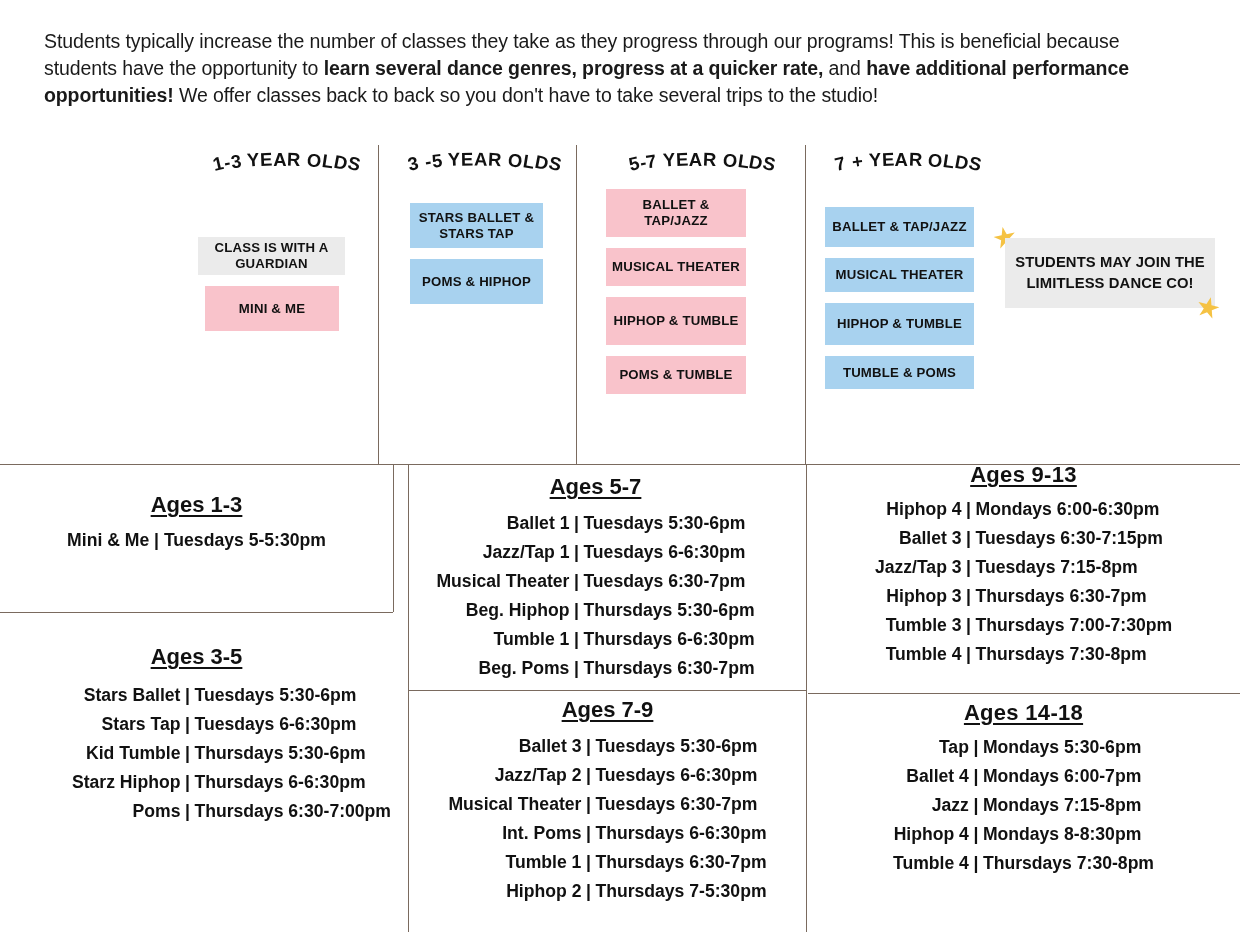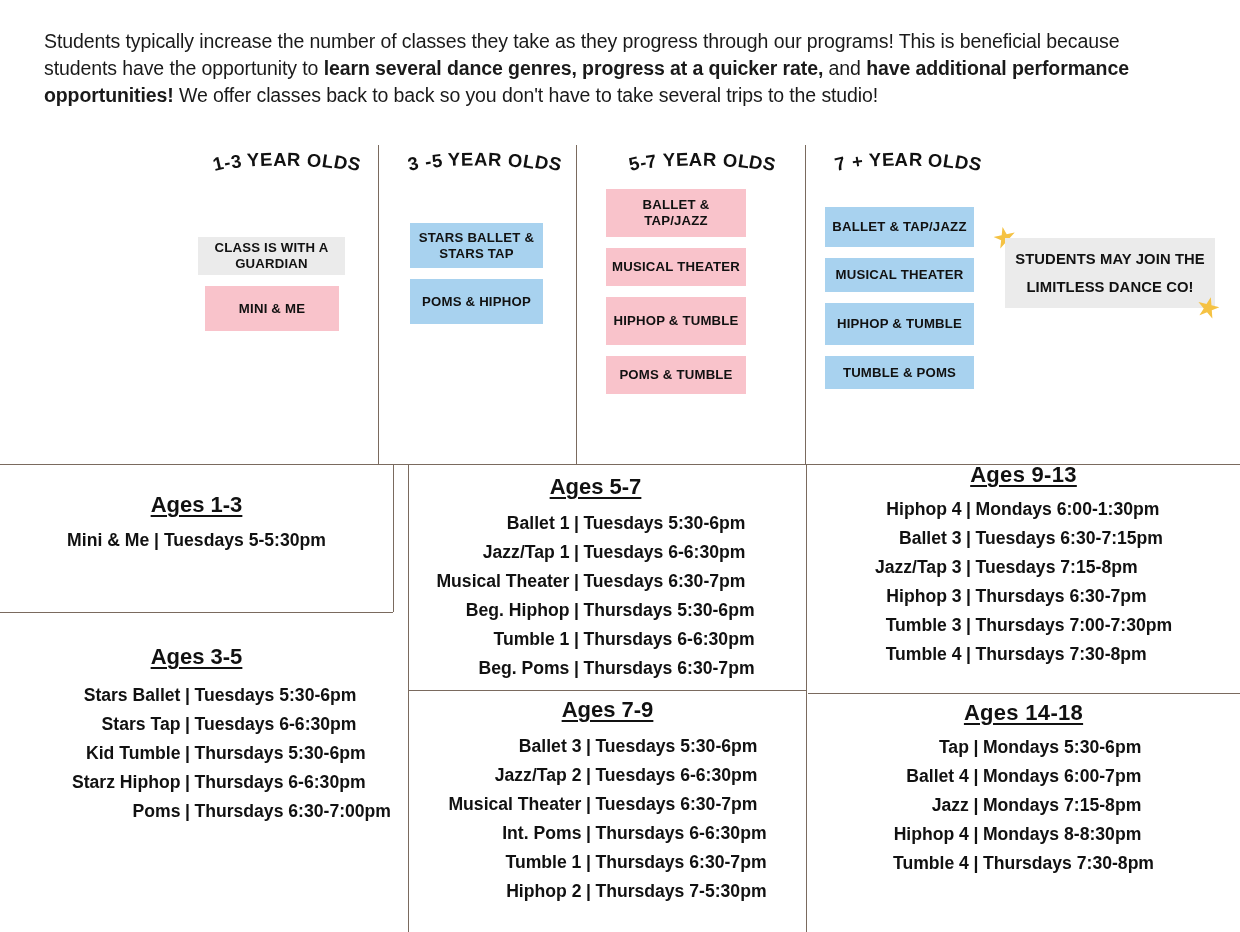--- a/index.html
+++ b/index.html
@@ -93,21 +93,21 @@
   .chip.pink { background: #f9c3cb; }
   .chip.blue { background: #a8d2ef; }
   .chip.grey { background: #ebebeb; }
 
   
   .band.b1 .chips { margin-top: 62px; padding-left: 8px; }
   .band.b1 .chip.pink { width: 134px; height: 45px; margin-left: 7px; }
   .band.b1 .chip.grey { width: 147px; height: 38px; margin-top: 20px; }
 
   
-  .band.b2 .chips { margin-top: 48px; padding-left: 22px; }
+  .band.b2 .chips { margin-top: 28px; padding-left: 22px; }
   .band.b2 .chip { width: 133px; }
   .band.b2 .chip:nth-child(1) { height: 45px; }
   .band.b2 .chip:nth-child(2) { height: 45px; margin-top: 5px; }
 
   
   .band.b3 .chips { margin-top: 14px; padding-left: 10px; }
   .band.b3 .chip { width: 140px; }
   .band.b3 .chip:nth-child(1) { height: 48px; }
   .band.b3 .chip:nth-child(2) { height: 38px; margin-top: 4px; }
   .band.b3 .chip:nth-child(3) { height: 48px; margin-top: 4px; }
@@ -128,21 +128,21 @@
     top: 238px;
     width: 210px;
     height: 70px;
     background: #ebebeb;
     display: flex;
     align-items: center;
     justify-content: center;
     text-align: center;
     font-weight: bold;
     font-size: 14.8px;
-    line-height: 28px;
+    line-height: 21px;
     letter-spacing: 0.1px;
     color: #111;
   }
   .star {
     position: absolute;
     width: 28px;
     height: 28px;
     color: #f5c243;
     font-size: 28px;
     line-height: 28px;
@@ -437,21 +437,21 @@
       </div>
     </div>
 </div>
 
 <div class="sched" id="sched-9-13">
   <div class="sched-title">Ages 9-13 </div>
   <div class="sched-rows">
       <div class="sched-row">
         <div class="cls">Hiphop 4</div>
         <div class="pipe">|</div>
-        <div class="tim">Mondays 6:00-1:30pm</div>
+        <div class="tim">Mondays 6:00-6:30pm</div>
       </div>
       <div class="sched-row">
         <div class="cls">Ballet 3</div>
         <div class="pipe">|</div>
         <div class="tim">Tuesdays 6:30-7:15pm</div>
       </div>
       <div class="sched-row">
         <div class="cls">Jazz/Tap  3</div>
         <div class="pipe">|</div>
         <div class="tim">Tuesdays 7:15-8pm</div>

